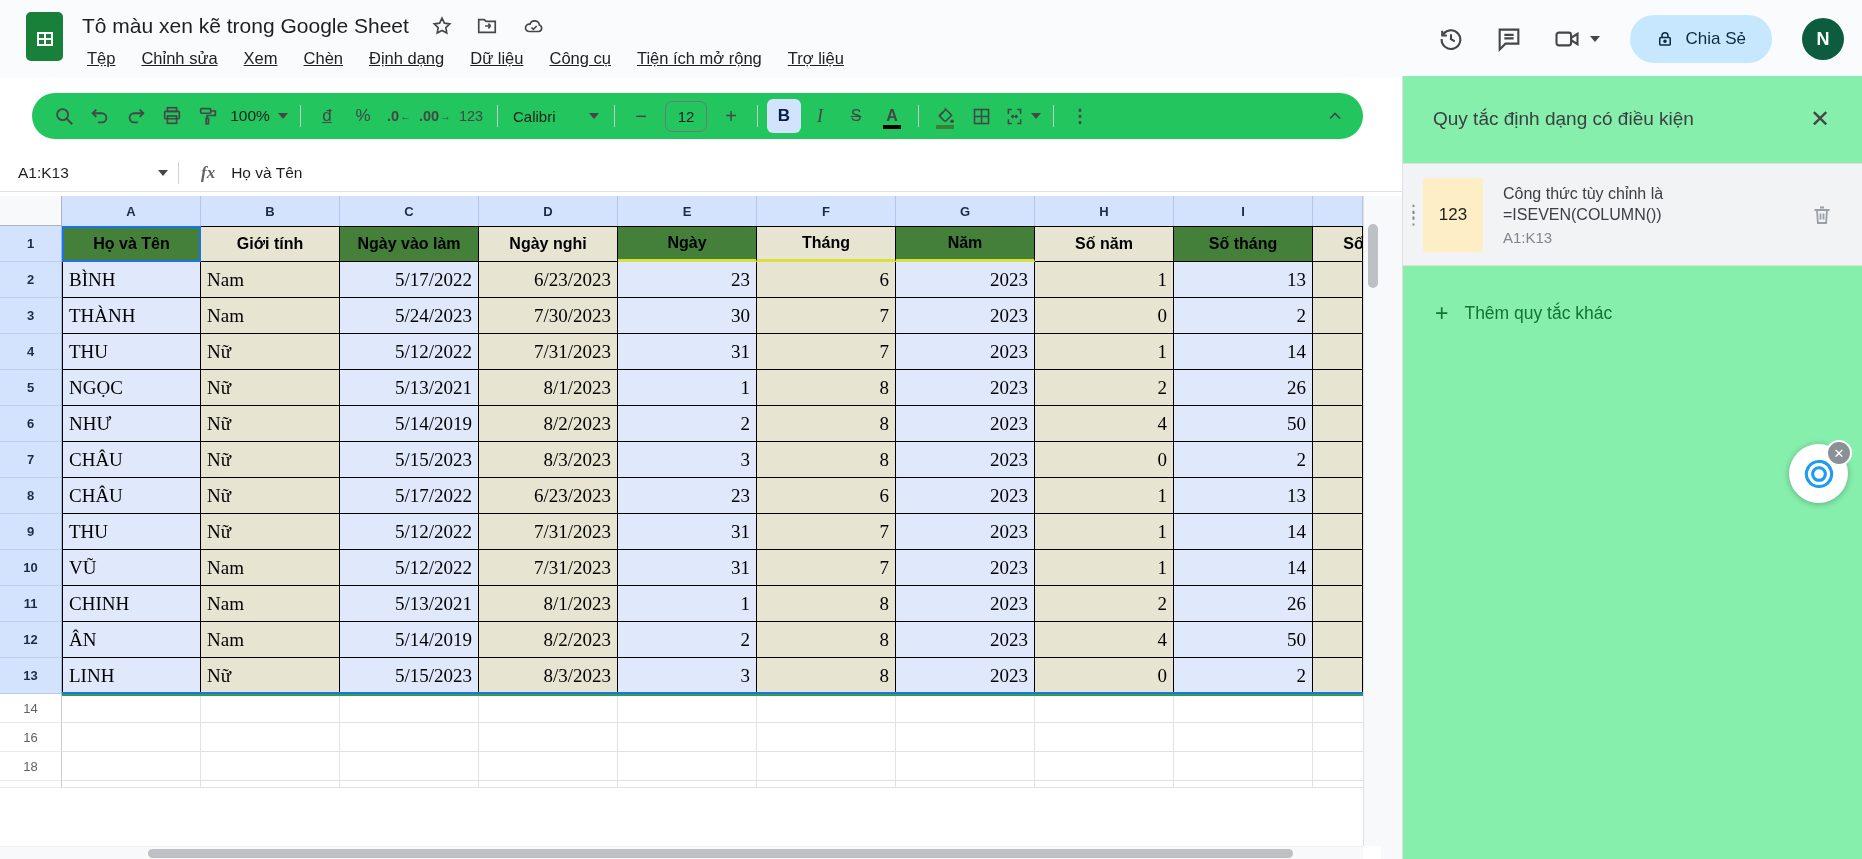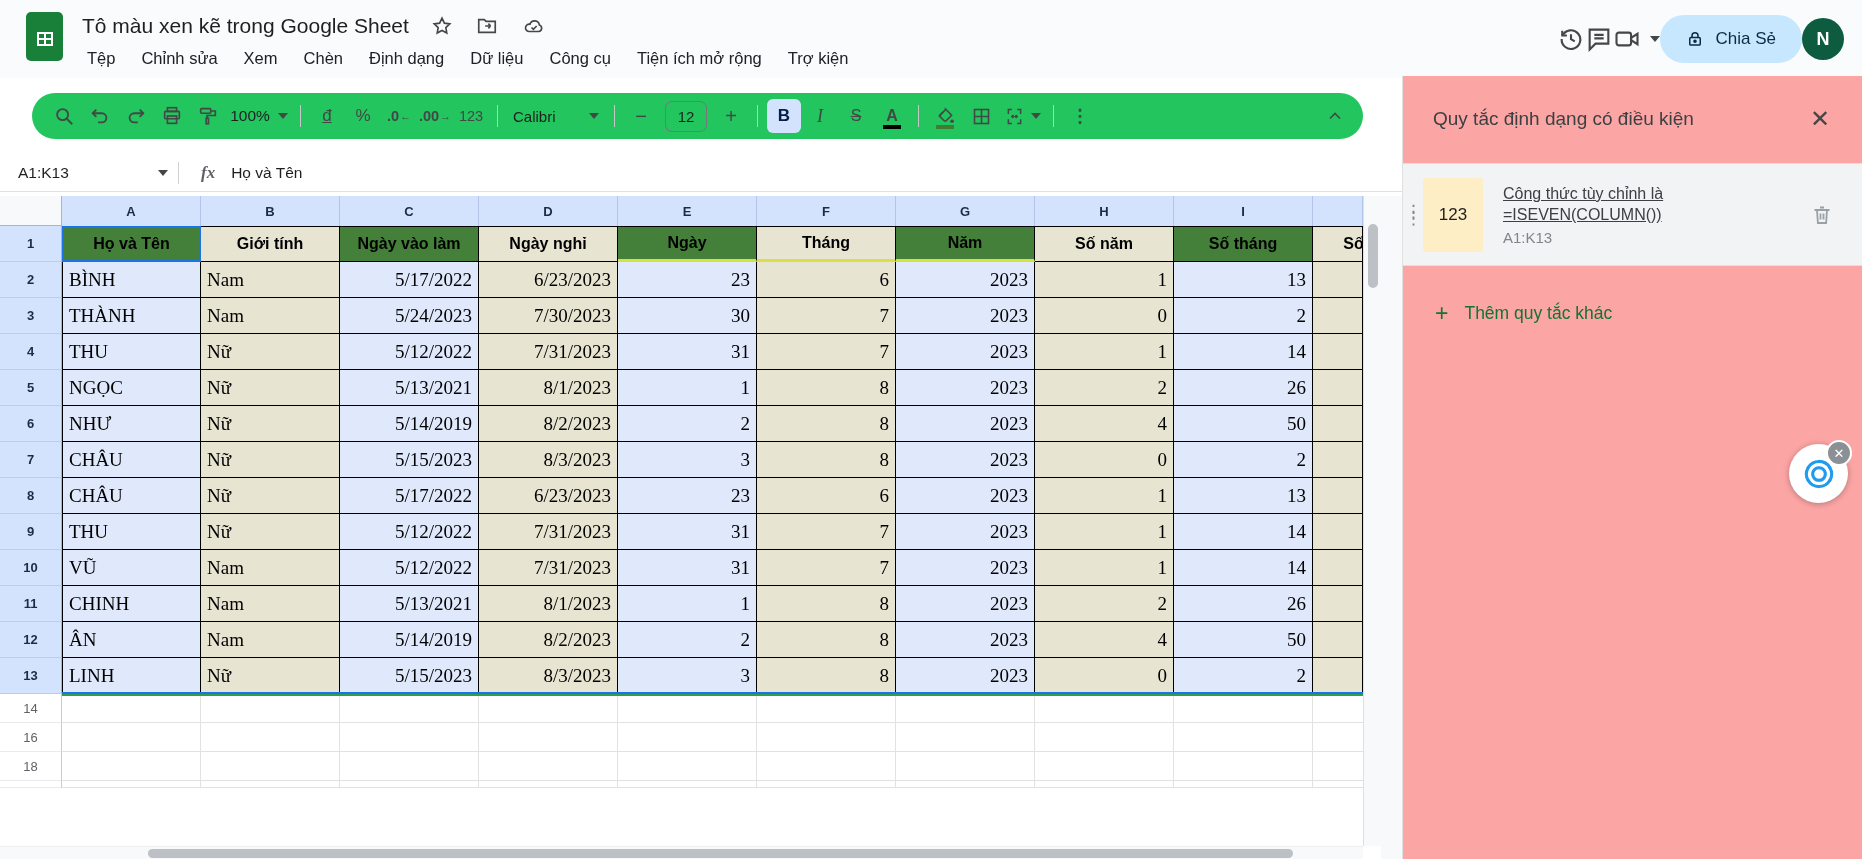--- a/index.html
+++ b/index.html
@@ -7,23 +7,23 @@
        font-family:"Liberation Sans",sans-serif;color:#202124;background:#fff;}
   svg{display:block;}
   .ic{color:#444746;}
 
   
   #topbar{position:absolute;left:0;top:0;width:1862px;height:78px;background:#f9fbfd;}
   #logo{position:absolute;left:26px;top:12px;width:37px;height:49px;background:#188038;border-radius:5px;
         display:flex;align-items:center;justify-content:center;}
   #title-row{position:absolute;left:82px;top:10px;height:32px;display:flex;align-items:center;gap:22px;text-align:center;}
   #doc-title{font-size:21px;color:#1f1f1f;white-space:nowrap;}
-  #menu-row{position:absolute;left:74px;top:46px;display:flex;}
+  #menu-row{position:absolute;left:74px;top:46px;display:flex;text-decoration:underline;}
   .menu-item{font-size:16.5px;color:#202124;padding:3px 13px;border-radius:12px;cursor:pointer;}
-  #top-right{position:absolute;right:18px;top:14px;height:50px;display:flex;align-items:center;}
+  #top-right{position:absolute;right:18px;top:14px;height:50px;display:flex;align-items:center;gap:30px;}
   .caret{width:0;height:0;border-left:5px solid transparent;border-right:5px solid transparent;
          border-top:6px solid #444746;}
   #share-btn{height:48px;padding:0 26px;border-radius:24px;background:#c6e7fe;display:flex;align-items:center;
              gap:12px;color:#0b2a47;font-size:17px;font-weight:500;}
   #avatar{width:42px;height:42px;border-radius:50%;background:#0d5c3f;color:#fff;display:flex;
           align-items:center;justify-content:center;font-size:18px;font-weight:700;}
 
   
   #toolbar{position:absolute;left:32px;top:93px;width:1331px;height:46px;background:#22c55e;border-radius:23px;
            display:flex;align-items:center;padding:0 10px 0 14px;box-sizing:border-box;}
@@ -85,33 +85,33 @@
                box-sizing:border-box;pointer-events:none;z-index:5;}
   #sel-bottom-blue{position:absolute;left:62px;top:496px;width:1301px;height:2px;background:var(--accent);z-index:4;}
   #sel-bottom-green{position:absolute;left:62px;top:498px;width:1301px;height:2px;background:#2d9e4e;z-index:4;}
   #right-gap{position:absolute;left:1381px;top:0;width:21px;height:663px;background:#f8f9fa;}
   #vscroll{position:absolute;left:1363px;top:0;width:18px;height:650px;background:#f8f9fa;border-left:1px solid #e0e0e0;box-sizing:border-box;}
   #vthumb{position:absolute;left:4px;top:28px;width:10px;height:64px;border-radius:5px;background:#bdc1c6;}
   #hscroll{position:absolute;left:0;top:650px;width:1363px;height:13px;background:#f8f9fa;border-top:1px solid #eceef0;box-sizing:border-box;}
   #hthumb{position:absolute;left:148px;top:2px;width:1145px;height:9px;border-radius:5px;background:#bdc1c6;}
 
   
-  #panel{position:absolute;left:1402px;top:76px;width:460px;height:783px;background:#fca5a5;
+  #panel{position:absolute;left:1402px;top:76px;width:460px;height:783px;background:#86efac;
          border-left:1px solid #e0e0e0;box-sizing:border-box;}
   #panel-head{height:86px;display:flex;align-items:center;justify-content:space-between;padding:0 32px 0 30px;}
   #panel-title{font-size:19px;color:#3c4043;}
   #panel-close{font-size:24px;color:#444746;line-height:1;cursor:pointer;}
   #rule-card{position:absolute;left:0;top:87px;width:100%;height:103px;background:#f1f3f4;
              border-top:1px solid #e0e0e0;border-bottom:1px solid #e0e0e0;box-sizing:border-box;
              display:flex;align-items:center;}
   #drag-handle{width:14px;margin-left:2px;color:#80868b;font-size:17px;letter-spacing:-2px;line-height:7px;text-align:center;}
   #rule-swatch{width:60px;height:74px;background:var(--swatch);border-radius:3px;margin-left:4px;
                display:flex;align-items:center;justify-content:center;font-size:17px;color:#1f1f1f;}
   #rule-text{margin-left:20px;display:flex;flex-direction:column;}
-  .rule-line{font-size:16px;color:#3c4043;line-height:21px;text-decoration:underline;}
+  .rule-line{font-size:16px;color:#3c4043;line-height:21px;}
   #rule-range{font-size:15px;color:#80868b;margin-top:4px;}
   #rule-trash{margin-left:auto;margin-right:28px;color:#9aa0a6;}
   #add-rule{position:absolute;left:32px;top:226px;display:flex;align-items:center;gap:16px;color:var(--addgreen);
             font-size:17.5px;cursor:pointer;}
   #add-plus{font-size:23px;line-height:1;}
 
   
   #gpt-fab{position:absolute;left:1789px;top:444px;width:59px;height:59px;border-radius:50%;background:#fff;
            box-shadow:0 1px 6px rgba(0,0,0,.28);display:flex;align-items:center;justify-content:center;}
   #gpt-close{position:absolute;right:-4px;top:-4px;width:22px;height:22px;border-radius:50%;background:#8b9095;
@@ -154,21 +154,21 @@
     </div>
     <div id="menu-row">
         <span class="menu-item">Tệp</span>
         <span class="menu-item">Chỉnh sửa</span>
         <span class="menu-item">Xem</span>
         <span class="menu-item">Chèn</span>
         <span class="menu-item">Định dạng</span>
         <span class="menu-item">Dữ liệu</span>
         <span class="menu-item">Công cụ</span>
         <span class="menu-item">Tiện ích mở rộng</span>
-        <span class="menu-item">Trợ kiện</span>
+        <span class="menu-item">Trợ liệu</span>
       </div>
     <div id="top-right">
       <span class="ic">
         <svg width="28" height="28" viewBox="0 0 24 24" fill="none" stroke="#444746" stroke-width="1.8">
             <path d="M4.5 5v4h4"></path>
             <path d="M4.8 9A8 8 0 1 1 4 12"></path>
             <path d="M12 8v4.2l3.2 1.9"></path>
           </svg>
       </span>
       <span class="ic">

